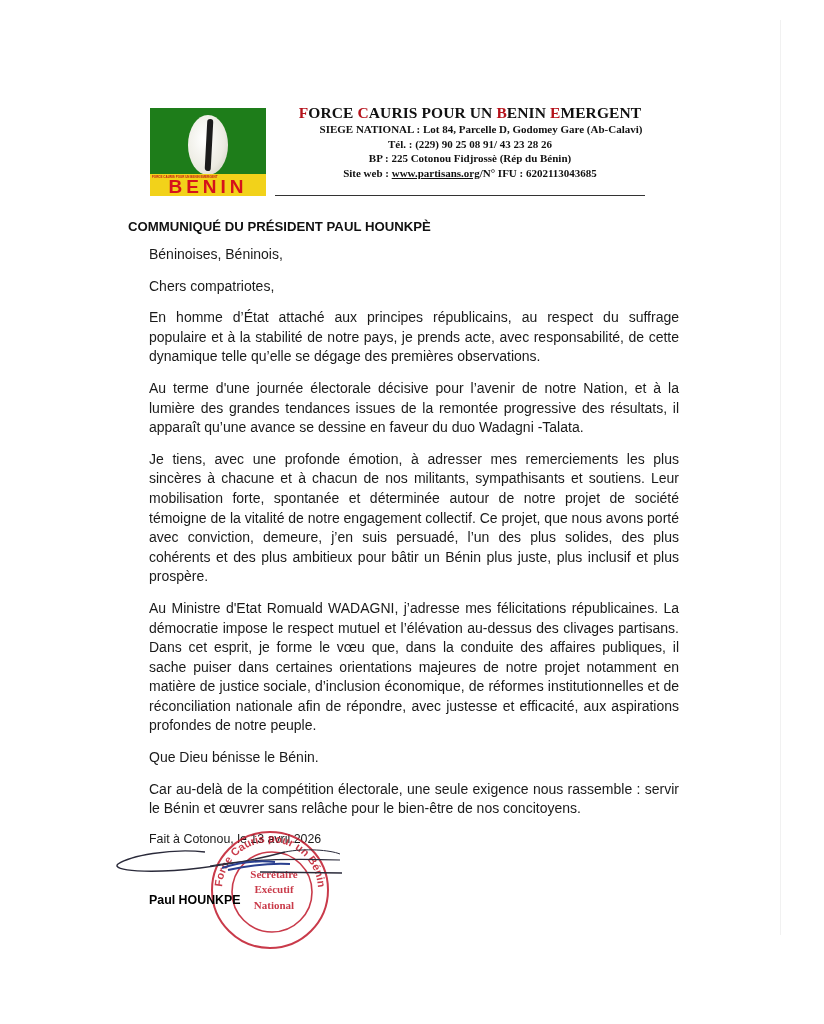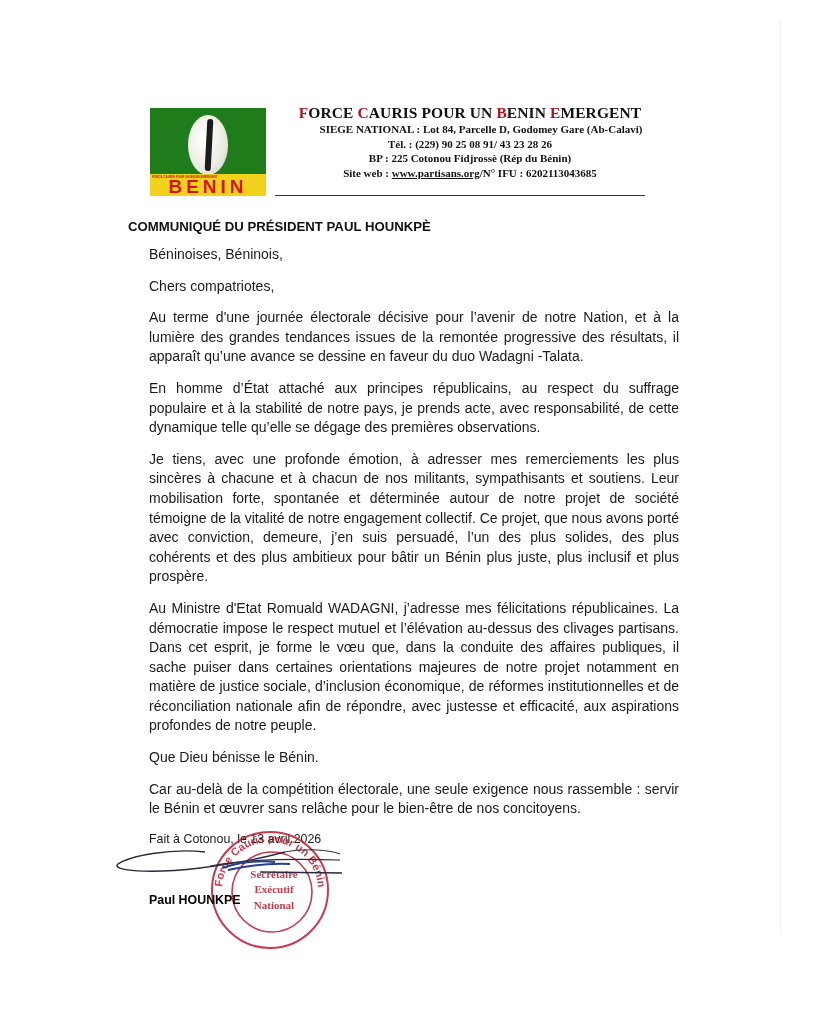--- a/index.html
+++ b/index.html
@@ -78,22 +78,22 @@
     <span>Site web : </span><a>www.partisans.org</a><span>/N° IFU : 6202113043685</span>
   </div>
 </div>
 <div class="rule"></div>
 
 <div class="title">COMMUNIQUÉ DU PRÉSIDENT PAUL HOUNKPÈ</div>
 
 <div class="body">
   <p class="greet">Béninoises, Béninois,</p>
   <p class="greet">Chers compatriotes,</p>
+  <p>En homme d’État attaché aux principes républicains, au respect du suffrage populaire et à la stabilité de notre pays, je prends acte, avec responsabilité, de cette dynamique telle qu’elle se dégage des premières observations.</p>
   <p>Au terme d'une journée électorale décisive pour l’avenir de notre Nation, et à la lumière des grandes tendances issues de la remontée progressive des résultats, il apparaît qu’une avance se dessine en faveur du duo Wadagni -Talata.</p>
-  <p>En homme d’État attaché aux principes républicains, au respect du suffrage populaire et à la stabilité de notre pays, je prends acte, avec responsabilité, de cette dynamique telle qu’elle se dégage des premières observations.</p>
   <p>Je tiens, avec une profonde émotion, à adresser mes remerciements les plus sincères à chacune et à chacun de nos militants, sympathisants et soutiens. Leur mobilisation forte, spontanée et déterminée autour de notre projet de société témoigne de la vitalité de notre engagement collectif. Ce projet, que nous avons porté avec conviction, demeure, j’en suis persuadé, l’un des plus solides, des plus cohérents et des plus ambitieux pour bâtir un Bénin plus juste, plus inclusif et plus prospère.</p>
   <p>Au Ministre d'Etat Romuald WADAGNI, j’adresse mes félicitations républicaines. La démocratie impose le respect mutuel et l’élévation au-dessus des clivages partisans. Dans cet esprit, je forme le vœu que, dans la conduite des affaires publiques, il sache puiser dans certaines orientations majeures de notre projet notamment en matière de justice sociale, d’inclusion économique, de réformes institutionnelles et de réconciliation nationale afin de répondre, avec justesse et efficacité, aux aspirations profondes de notre peuple.</p>
   <p>Que Dieu bénisse le Bénin.</p>
   <p>Car au-delà de la compétition électorale, une seule exigence nous rassemble : servir le Bénin et œuvrer sans relâche pour le bien-être de nos concitoyens.</p>
 </div>
 
 <div class="signblock">Fait à Cotonou, le 13 avril 2026</div>
 
 <svg class="stamp" viewBox="0 0 140 130">
   <defs>

